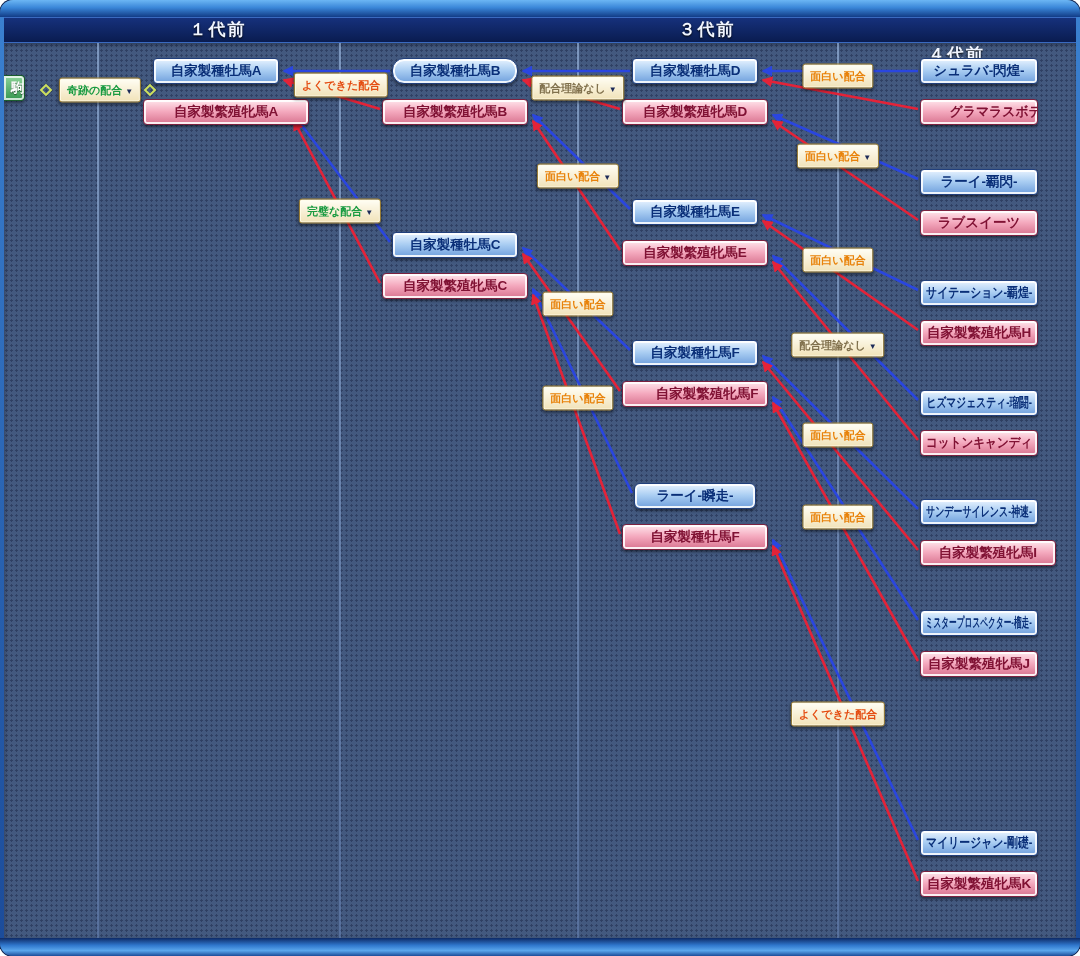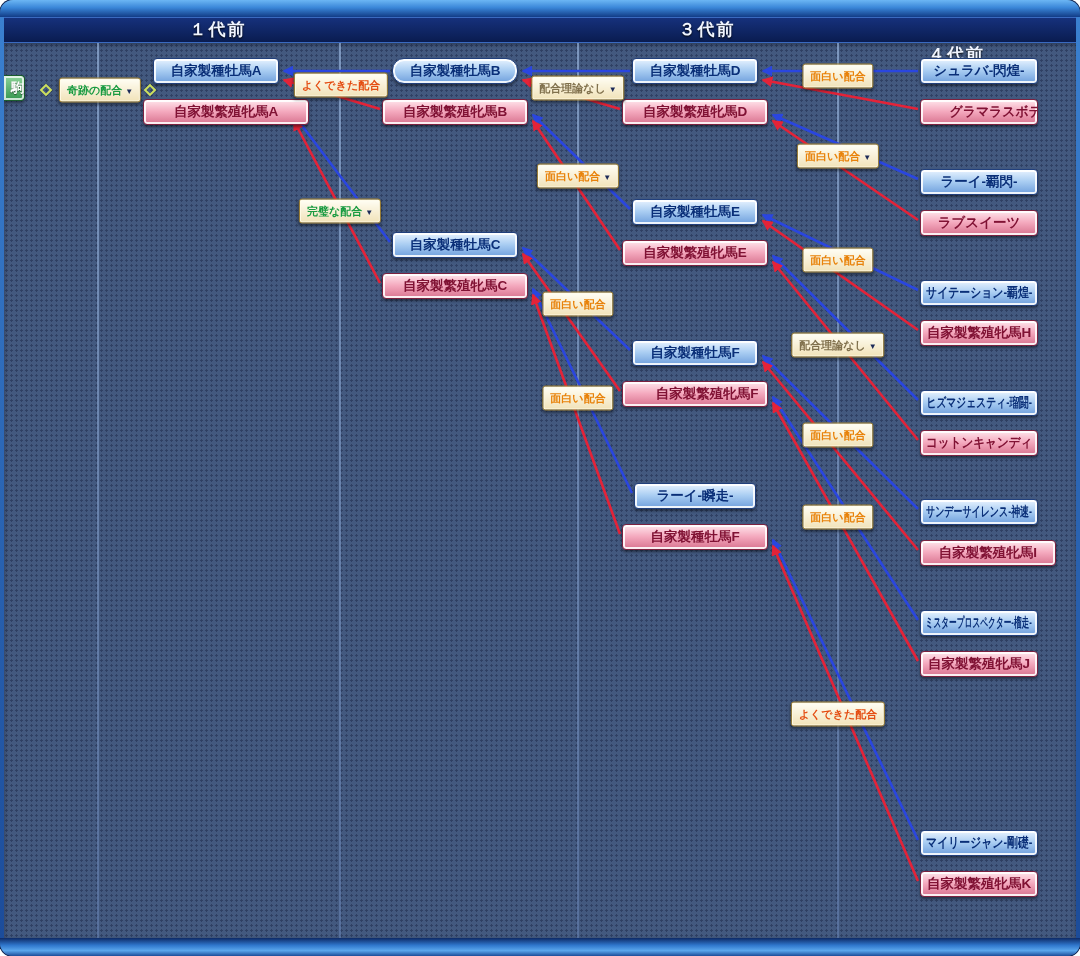--- a/index.html
+++ b/index.html
@@ -166,21 +166,21 @@
     </div>
     <div class="horse female" style="left: 622px; top: 240px; width: 146px;">
       <span class="hname" style="color: rgb(128, 18, 52);">自家製繁殖牝馬E</span>
     </div>
     <div class="horse male" style="left: 632px; top: 340px; width: 126px;">
       <span class="hname" style="color: rgb(10, 47, 120);">自家製種牡馬F</span>
     </div>
     <div class="horse female" style="left: 622px; top: 381px; width: 146px; padding-left: 24px;">
       <span class="hname" style="color: rgb(128, 18, 52);">自家製繁殖牝馬F</span>
     </div>
-    <div class="horse male" style="left: 634px; top: 483px; width: 122px;">
+    <div class="horse male" style="left: 634px; top: 483px; width: 122px; border-radius: 6px;">
       <span class="hname" style="color: rgb(10, 47, 120);">ラーイ-瞬走-</span>
     </div>
     <div class="horse female" style="left: 622px; top: 524px; width: 146px;">
       <span class="hname" style="color: rgb(128, 18, 52);">自家製種牡馬F</span>
     </div>
     <div class="horse male" style="left: 920px; top: 58px; width: 118px;">
       <span class="hname" style="color: rgb(10, 47, 120);">シュラバ-閃煌-</span>
     </div>
     <div class="horse female" style="left: 920px; top: 99px; width: 118px; padding-left: 47px;">
       <span class="hname" style="color: rgb(128, 18, 52); transform: scaleX(0.955);">グラマラスボディ</span>

